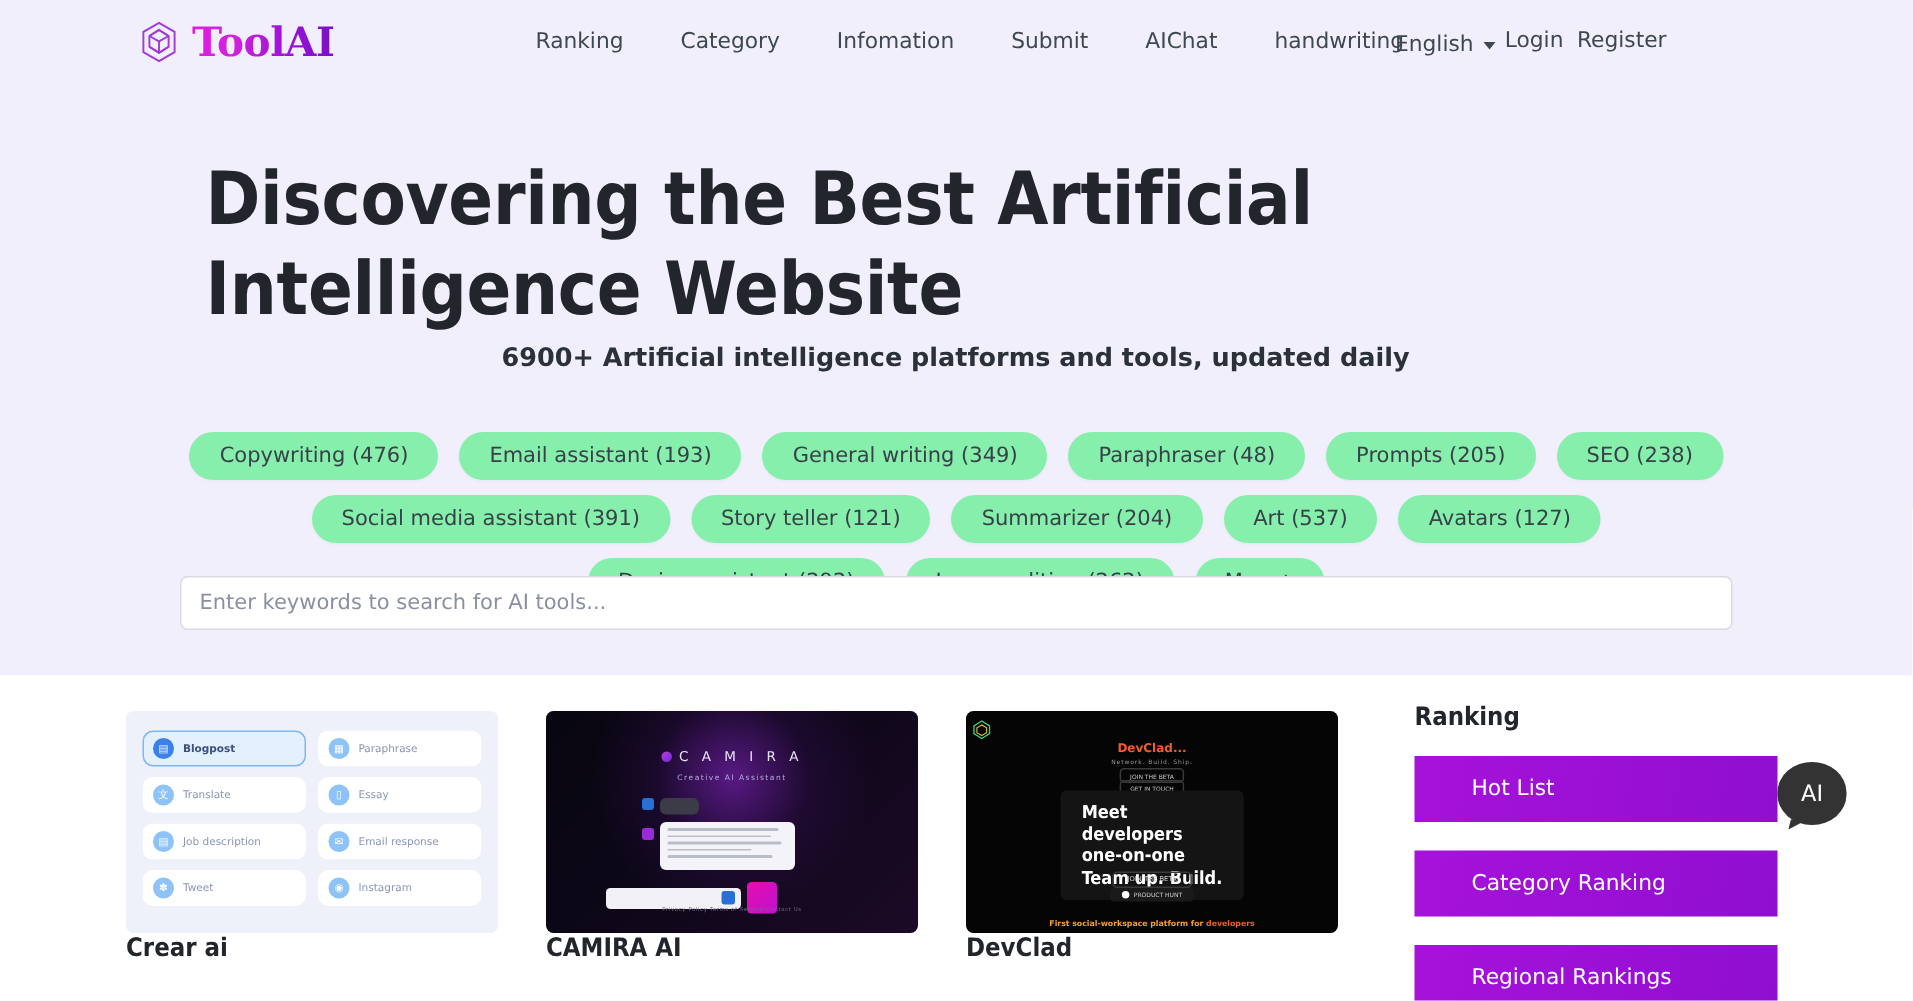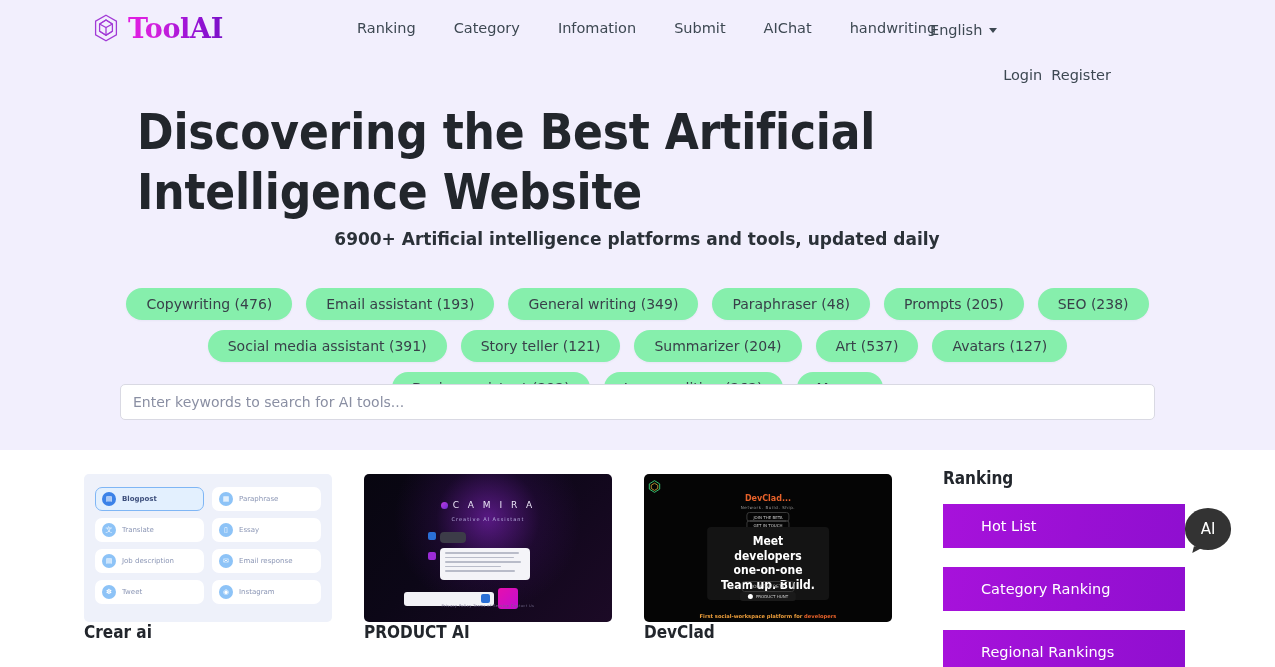--- a/index.html
+++ b/index.html
@@ -46,21 +46,21 @@
     display: flex; align-items: center; gap: 7px;
     color: #3d4852; font-size: 14.5px; cursor: pointer;
   }
   .caret {
     width: 0; height: 0; border-left: 4.5px solid transparent;
     border-right: 4.5px solid transparent; border-top: 5.5px solid #3d4852;
     display: inline-block;
   }
   .auth {
     position: absolute; right: 79px; top: 19px;
-    display: flex; align-items: flex-start; gap: 9px; margin-top: 48px;
+    display: flex; align-items: flex-start; gap: 9px;
   }
   .auth a { color: #3d4852; text-decoration: none; font-size: 14.5px; }
 
   
   .hero-title {
     position: absolute; left: 137px; top: 103px; width: 1000px;
     text-align: left;
     font-family: "DejaVu Sans Condensed", "Liberation Sans Narrow", "Liberation Sans", sans-serif;
     font-size: 49px; font-weight: bold; line-height: 1.22;
     color: #22262c; letter-spacing: -0.2px;
@@ -198,21 +198,21 @@
     text-align: center; color: #9a9a9a; font-size: 4px; letter-spacing: .6px;
   }
   .dc-pill {
     position: absolute; left: 50%; transform: translateX(-50%);
     border: 1px solid #3a3a3a; border-radius: 3px;
     color: #cfcfcf; font-size: 4px; padding: 1.5px 6px; white-space: nowrap;
   }
   .dc-headline {
     position: absolute; left: 50%; top: 53px; transform: translateX(-50%);
     background: #141414; border-radius: 4px;
-    padding: 7px 14px; text-align: center;
+    padding: 7px 14px; text-align: left;
     color: #fff; font-size: 12px; font-weight: bold; line-height: 1.22;
     font-family: "DejaVu Sans Condensed", "Liberation Sans", sans-serif;
   }
   .dc-btn {
     position: absolute; left: 50%; transform: translateX(-50%); top: 107px;
     border: 1px solid #3a3a3a; border-radius: 3px;
     color: #d0d0d0; font-size: 4.5px; padding: 2px 9px;
   }
   .dc-ph {
     position: absolute; left: 50%; transform: translateX(-50%); top: 118px;
@@ -384,21 +384,21 @@
           <div class="cam-line" style="width:86%"></div>
           <div class="cam-line" style="width:95%"></div>
           <div class="cam-line" style="width:70%"></div>
           <div class="cam-line" style="width:88%"></div>
         </div>
         <div class="cam-inputbar"></div>
         <div class="cam-inputbtn"></div>
         <div class="cam-magenta"></div>
         <div class="cam-foot">Privacy Policy  Terms of Service  Contact Us</div>
       </div>
-      <div class="card-title">PRODUCT AI</div>
+      <div class="card-title">CAMIRA AI</div>
     </div>
 
     <div class="card">
       <div class="thumb devclad">
         <span>
           <svg class="dc-mark" viewBox="0 0 20 20">
             <polygon points="10,1 18,6 18,14 10,19 2,14 2,6" fill="none" stroke="#3bd17a" stroke-width="1.4"></polygon>
             <polygon points="10,5 15,8 15,13 10,16 5,13 5,8" fill="none" stroke="#d8b23a" stroke-width="1.2"></polygon>
           </svg>
         </span>

